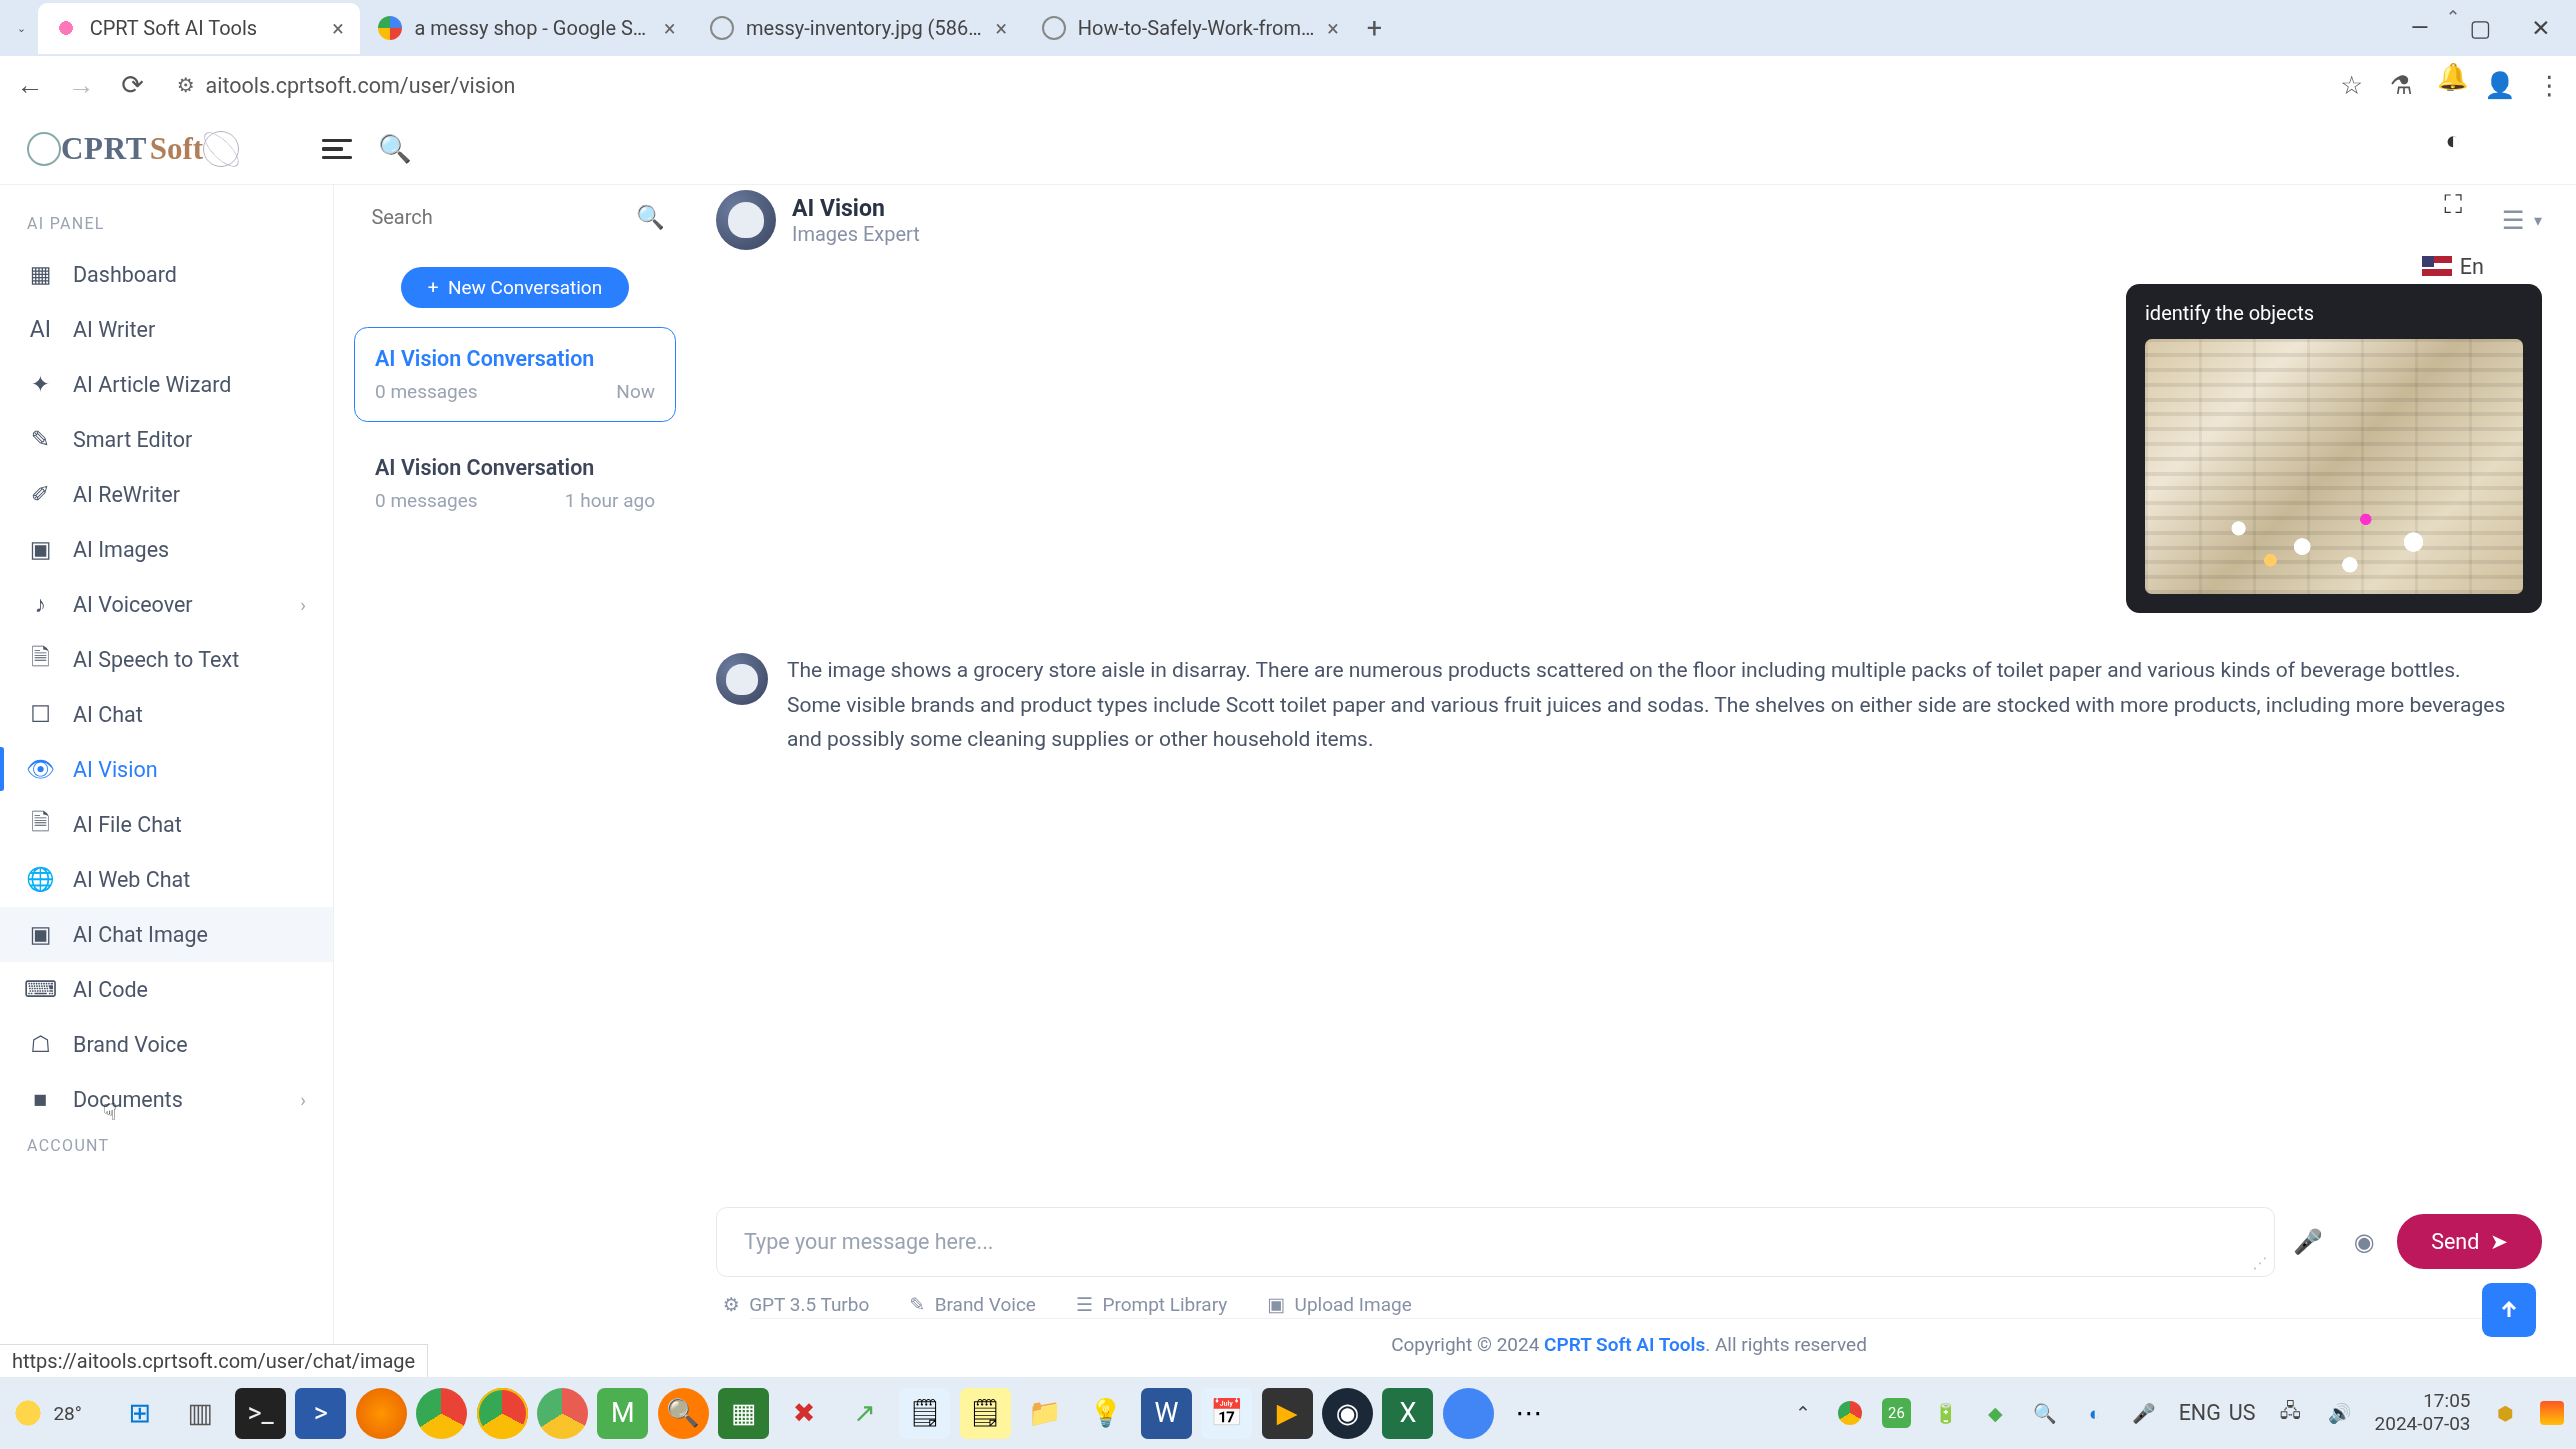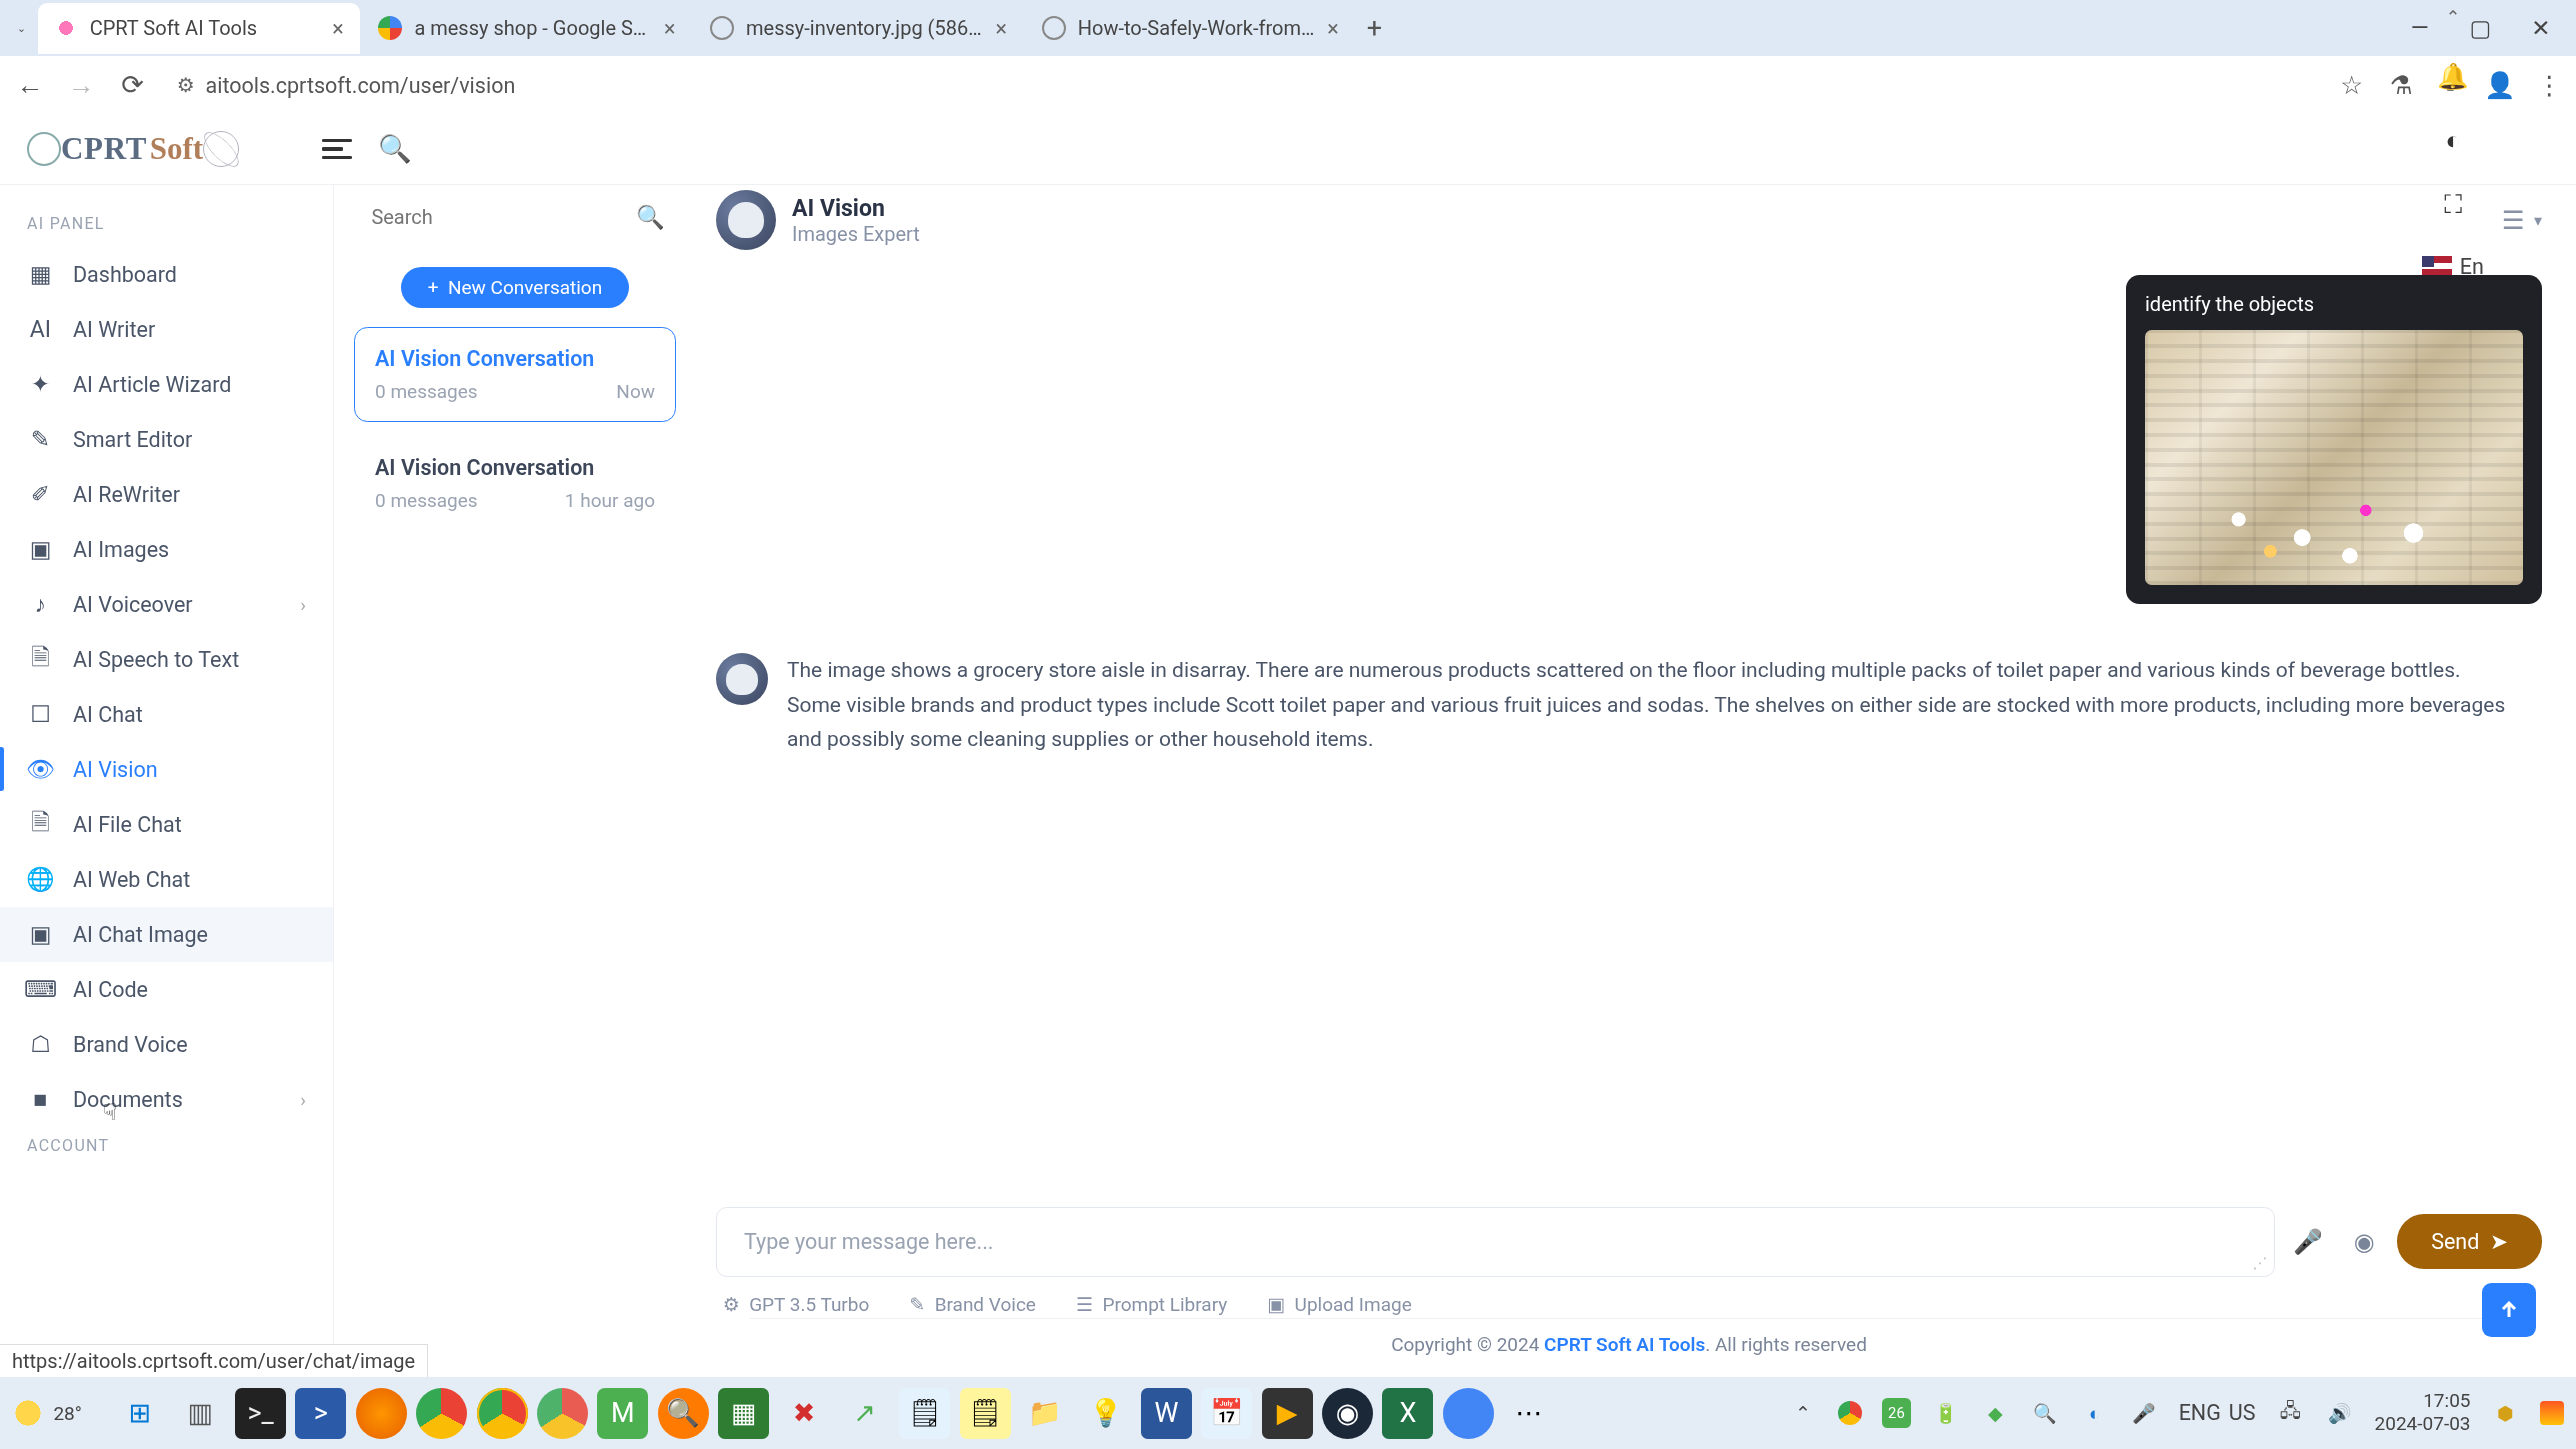--- a/index.html
+++ b/index.html
@@ -81,21 +81,21 @@
 
 .chat-area { flex:1; display:flex; flex-direction:column; padding:0 34px 13.4px 20px; min-width:0; }
 .chat-header { display:flex; align-items:center; gap:16px; padding:5.4px 0 13.4px; }
 .bot-avatar{ width:60px; height:60px; border-radius:50%; background:radial-gradient(circle at 30% 30%, #6b7b9e, #3a455f); position:relative; overflow:hidden; }
 .bot-avatar::after{ content:""; position:absolute; left:20%; top:20%; width:60%; height:60%; background:#e8ecf3; border-radius:50% 50% 45% 45%; }
 .chat-title{ font-size:23px; font-weight:700; color:#2a3345; }
 .chat-sub{ font-size:20px; color:#8892a6; }
 .chat-header-menu{ margin-left:auto; color:#8892a6; font-size:25.5px; cursor:pointer; display:flex; gap:9.4px; align-items:center; }
 
 .messages { flex:1; overflow:auto; position:relative; padding-top:13.4px; }
-.user-bubble { position:absolute; right:0; top:11px; width:416px; background:#1f2126; border-radius:13.4px; padding:17.4px 19px 19px; color:#fff; }
+.user-bubble { position:absolute; right:0; top:20px; width:416px; background:#1f2126; border-radius:13.4px; padding:17.4px 19px 19px; color:#fff; }
 .user-bubble .uq { font-size:20px; margin-bottom:13.4px; }
 .user-bubble .thumb{ width:100%; height:255px; border-radius:6.7px; background:
   linear-gradient(135deg, #d8c9a8 0%, #efe6d4 25%, #c7b896 50%, #e6dcc3 75%, #cfbf9d 100%);
   position:relative; overflow:hidden; }
 .user-bubble .thumb::before{ content:""; position:absolute; inset:0; background:
   repeating-linear-gradient(0deg, rgba(0,0,0,0.08) 0 4px, transparent 4px 14.8px),
   repeating-linear-gradient(90deg, rgba(0,0,0,0.06) 0 2.7px, transparent 2.7px 54px); }
 .user-bubble .thumb::after{ content:""; position:absolute; left:8%; right:8%; top:60%; bottom:4%; background:
   radial-gradient(circle at 20% 40%, #fff 0 6.7px, transparent 7.4px),
   radial-gradient(circle at 40% 60%, #fff 0 8px, transparent 8.7px),
@@ -109,21 +109,21 @@
 
 .bot-row{ display:flex; gap:19px; margin-top:376px; padding-right:27px; }
 .bot-row .bot-avatar{ width:52px; height:52px; flex-shrink:0; }
 .bot-text{ font-size:21px; line-height:1.65; color:#4a5568; }
 
 .composer { margin-top:16px; }
 .input-row{ display:flex; align-items:center; gap:9.4px; }
 .msg-input{ flex:1; border:0.7px solid #e3e7ef; border-radius:10.7px; padding:21.5px 27px; font-size:21.5px; color:#555; position:relative; }
 .msg-input .resize{ position:absolute; right:6.7px; bottom:4px; color:#bbb; font-size:14.8px; }
 .comp-icon{ width:47px; height:47px; display:flex; align-items:center; justify-content:center; font-size:24px; color:#7a8599; cursor:pointer; }
-.send-btn{ background:#a16207; color:#fff; border:none; border-radius:27px; padding:14.8px 34px; font-size:21.5px; display:flex; align-items:center; gap:10.7px; cursor:pointer; }
+.send-btn{ background:#be185d; color:#fff; border:none; border-radius:27px; padding:14.8px 34px; font-size:21.5px; display:flex; align-items:center; gap:10.7px; cursor:pointer; }
 .comp-options{ display:flex; gap:40px; padding:16px 6.7px 2.7px; font-size:19px; color:#8892a6; }
 .comp-opt{ display:flex; align-items:center; gap:9.4px; cursor:pointer; }
 
 .footer-bar{ border-top:0.7px solid #eef0f4; padding:13.4px 0 8px; text-align:center; font-size:19px; color:#7a8599; margin:0 34px; }
 .footer-bar a{ color:#2a7fff; font-weight:600; text-decoration:none; }
 .ver{ color:#2a7fff; font-size:17.4px; margin-top:4px; }
 
 .scroll-top{ position:absolute; right:40px; bottom:40px; width:54px; height:54px; background:#2a7fff; border-radius:9.4px; display:flex; align-items:center; justify-content:center; color:#fff; font-size:27px; cursor:pointer; }
 
 .status-url{ position:absolute; left:0; bottom:72px; background:#fff; border:0.7px solid #ddd; border-left:none; border-bottom:none; padding:4px 12px; font-size:20px; color:#444; }

